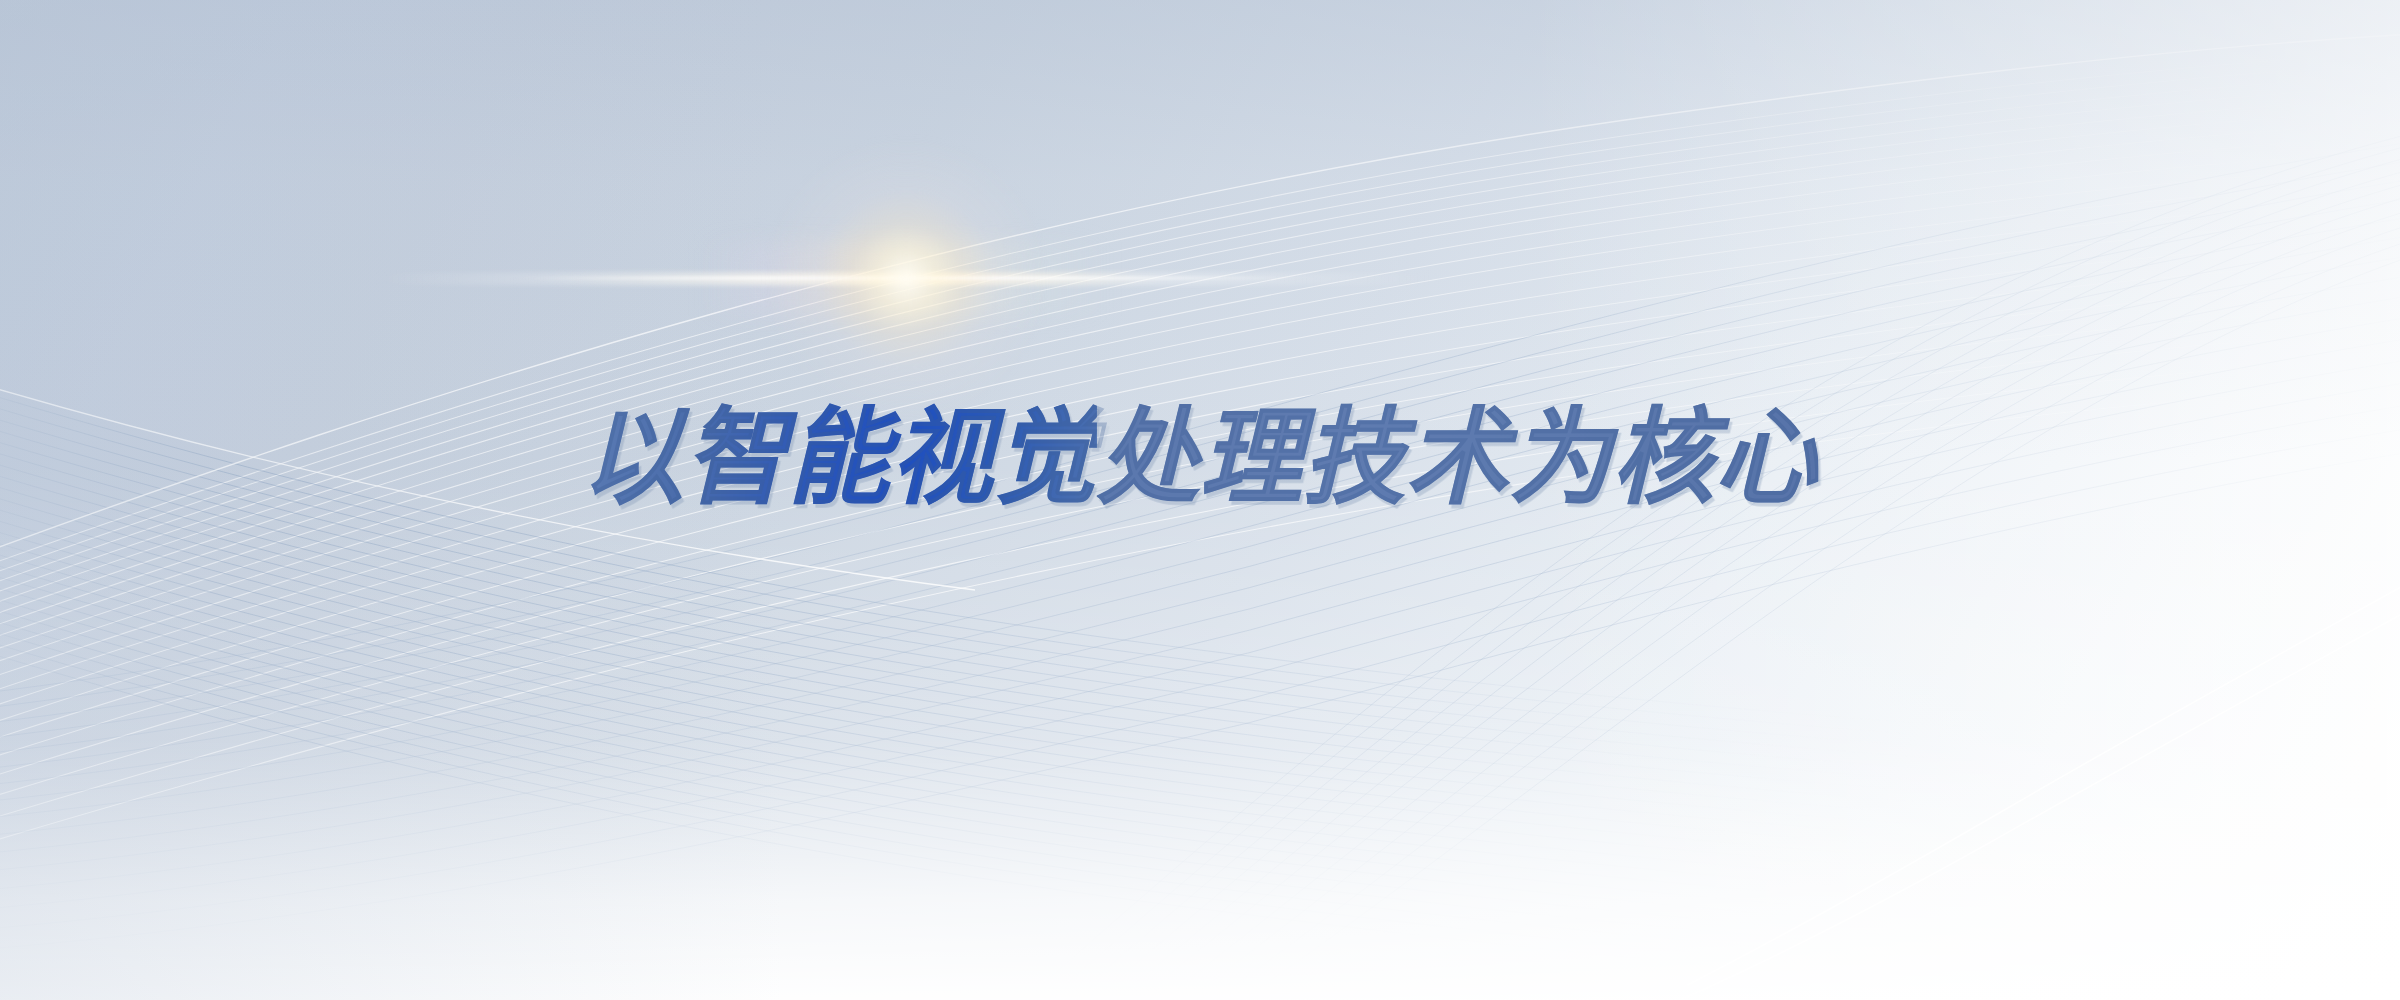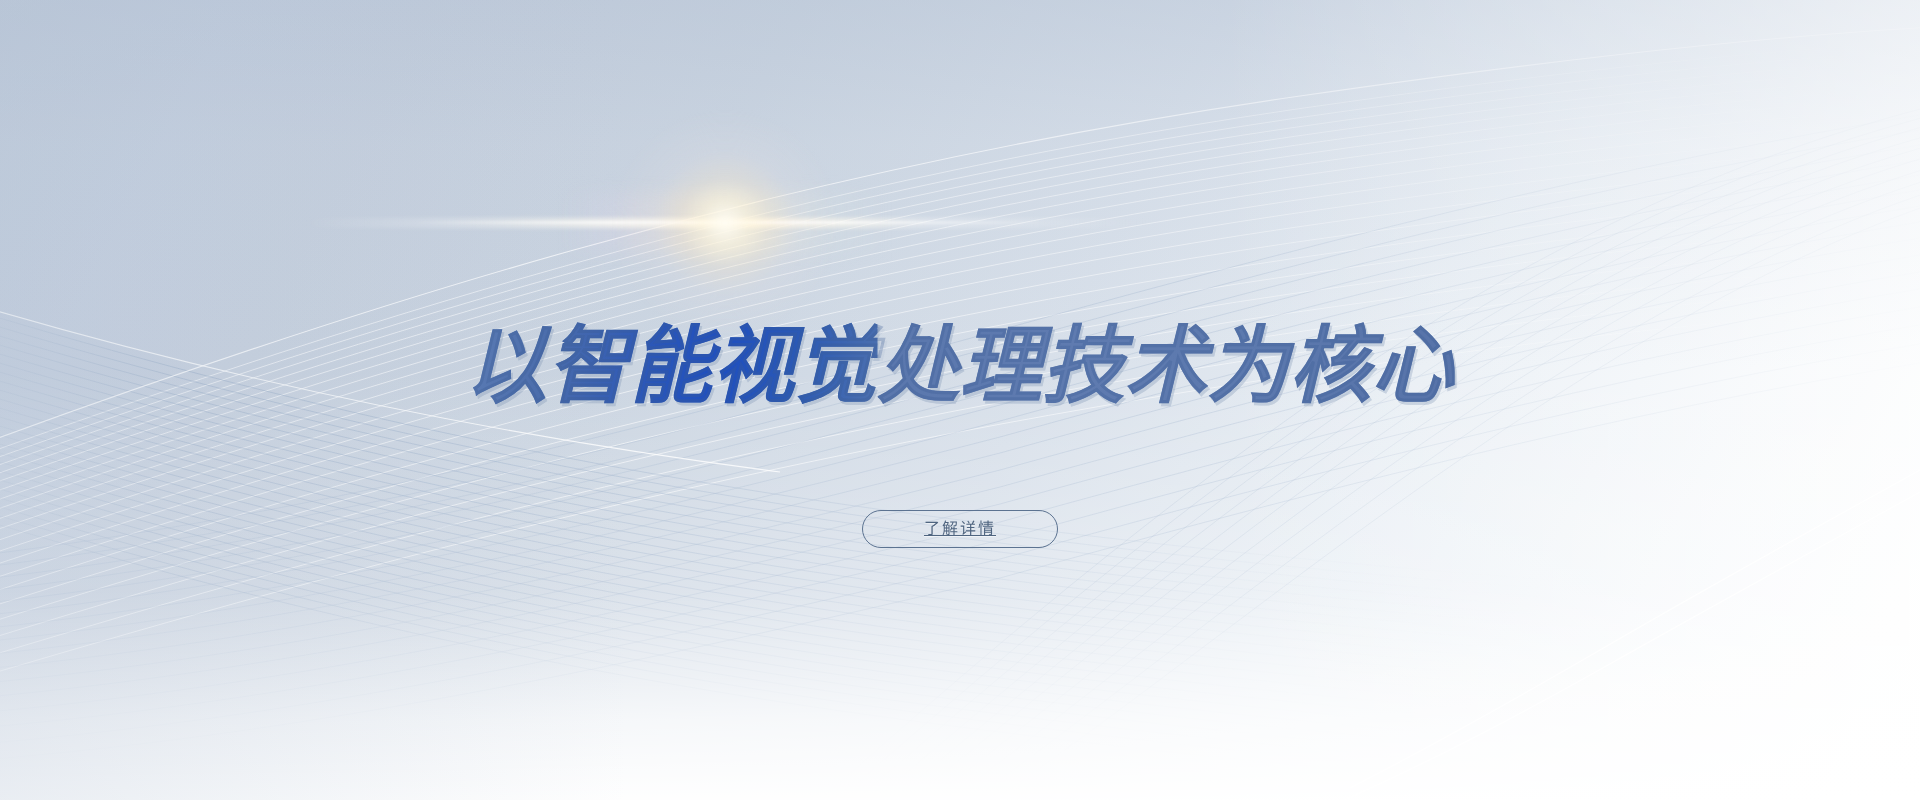--- a/index.html
+++ b/index.html
@@ -349,18 +349,15 @@
     <div class="core"></div>
   </div>
 
   <div class="content">
 
     <h1 class="headline">
       <span class="seg seg-a">以智能视觉</span><span class="seg seg-b">处理技术为核心</span>
     </h1>
 
 
-    <div class="cta-wrap">
-      <a class="cta" href="#">了解详情</a>
-    </div>
 
   </div>
 </div>
 
 </body></html>

